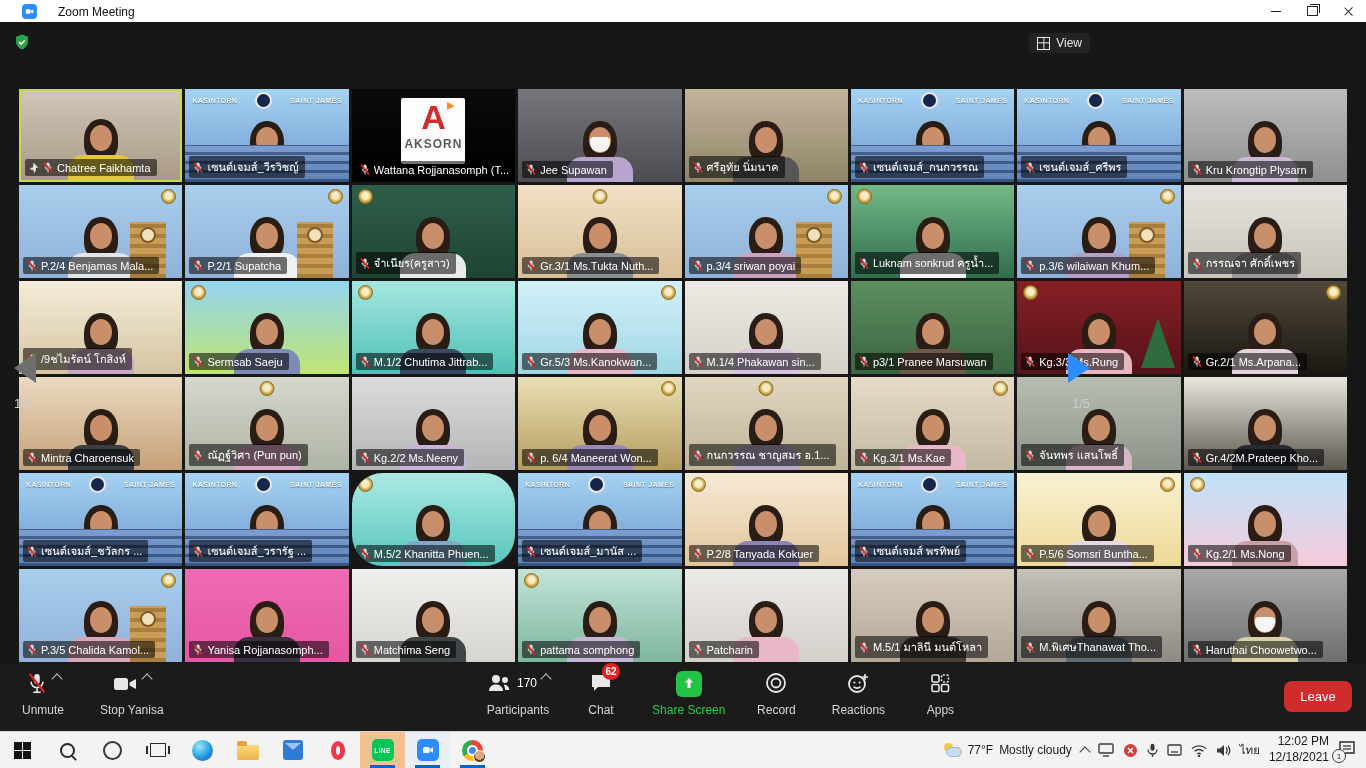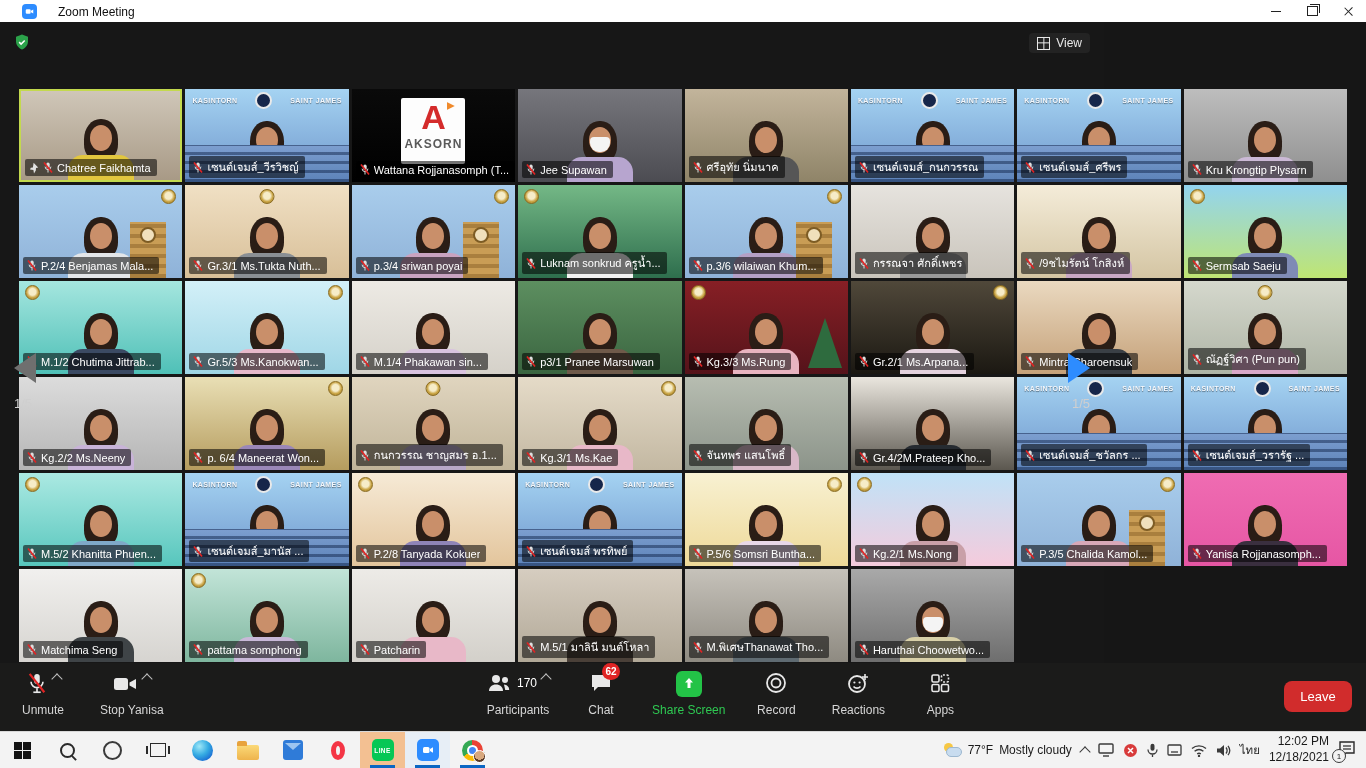--- a/index.html
+++ b/index.html
@@ -374,20 +374,59 @@
             <svg width="10" height="13" viewBox="0 0 12 14">
               <rect x="4" y="1" width="4" height="7" rx="2" fill="#dedede"></rect>
               <path d="M2.5 6a3.5 3.5 0 0 0 7 0" fill="none" stroke="#dedede" stroke-width="1.2"></path>
               <line x1="6" y1="10" x2="6" y2="13" stroke="#dedede" stroke-width="1.2"></line>
               <line x1="1.2" y1="1" x2="10.8" y2="13" stroke="#e02424" stroke-width="2"></line>
             </svg>
           </span>
           <span class="pname">P.2/4 Benjamas Mala...</span>
         </div>
       </div>
+      <div class="tile" style="background: linear-gradient(rgb(169, 205, 236), rgb(143, 178, 216));">
+        <div class="bld"></div>
+        <div class="crest crest-tr"></div>
+        <div class="person">
+          <div class="hair"></div>
+          <div class="face"></div>
+          <div class="pbody" style="background:#eef0f2"></div>
+        </div>
+        <div class="namebar">
+          <span style="display:flex">
+            <svg width="10" height="13" viewBox="0 0 12 14">
+              <rect x="4" y="1" width="4" height="7" rx="2" fill="#dedede"></rect>
+              <path d="M2.5 6a3.5 3.5 0 0 0 7 0" fill="none" stroke="#dedede" stroke-width="1.2"></path>
+              <line x1="6" y1="10" x2="6" y2="13" stroke="#dedede" stroke-width="1.2"></line>
+              <line x1="1.2" y1="1" x2="10.8" y2="13" stroke="#e02424" stroke-width="2"></line>
+            </svg>
+          </span>
+          <span class="pname">P.2/1 Supatcha</span>
+        </div>
+      </div>
+      <div class="tile" style="background: linear-gradient(rgb(47, 95, 72), rgb(31, 68, 52));">
+        <div class="crest crest-tl"></div>
+        <div class="person">
+          <div class="hair"></div>
+          <div class="face"></div>
+          <div class="pbody" style="background:#e8eaec"></div>
+        </div>
+        <div class="namebar">
+          <span style="display:flex">
+            <svg width="10" height="13" viewBox="0 0 12 14">
+              <rect x="4" y="1" width="4" height="7" rx="2" fill="#dedede"></rect>
+              <path d="M2.5 6a3.5 3.5 0 0 0 7 0" fill="none" stroke="#dedede" stroke-width="1.2"></path>
+              <line x1="6" y1="10" x2="6" y2="13" stroke="#dedede" stroke-width="1.2"></line>
+              <line x1="1.2" y1="1" x2="10.8" y2="13" stroke="#e02424" stroke-width="2"></line>
+            </svg>
+          </span>
+          <span class="pname">จำเนียร(ครูสาว)</span>
+        </div>
+      </div>
       <div class="tile" style="background: linear-gradient(rgb(240, 224, 196), rgb(216, 191, 152));">
         <div class="crest crest-tc"></div>
         <div class="person">
           <div class="hair"></div>
           <div class="face"></div>
           <div class="pbody" style="background:#8a8f94"></div>
         </div>
         <div class="namebar">
           <span style="display:flex">
             <svg width="10" height="13" viewBox="0 0 12 14">
@@ -816,21 +855,21 @@
             <svg width="10" height="13" viewBox="0 0 12 14">
               <rect x="4" y="1" width="4" height="7" rx="2" fill="#dedede"></rect>
               <path d="M2.5 6a3.5 3.5 0 0 0 7 0" fill="none" stroke="#dedede" stroke-width="1.2"></path>
               <line x1="6" y1="10" x2="6" y2="13" stroke="#dedede" stroke-width="1.2"></line>
               <line x1="1.2" y1="1" x2="10.8" y2="13" stroke="#e02424" stroke-width="2"></line>
             </svg>
           </span>
           <span class="pname">เซนต์เจมส์_วรารัฐ ...</span>
         </div>
       </div>
-      <div class="tile" style="background: linear-gradient(rgb(171, 233, 226), rgb(87, 198, 189));">
+      <div class="tile" style="background: linear-gradient(rgb(171, 233, 226), rgb(87, 198, 189)); border-radius: 31px;">
         <div class="crest crest-tl"></div>
         <div class="person">
           <div class="hair"></div>
           <div class="face"></div>
           <div class="pbody" style="background:#7fa8c8"></div>
         </div>
         <div class="namebar">
           <span style="display:flex">
             <svg width="10" height="13" viewBox="0 0 12 14">
               <rect x="4" y="1" width="4" height="7" rx="2" fill="#dedede"></rect>

